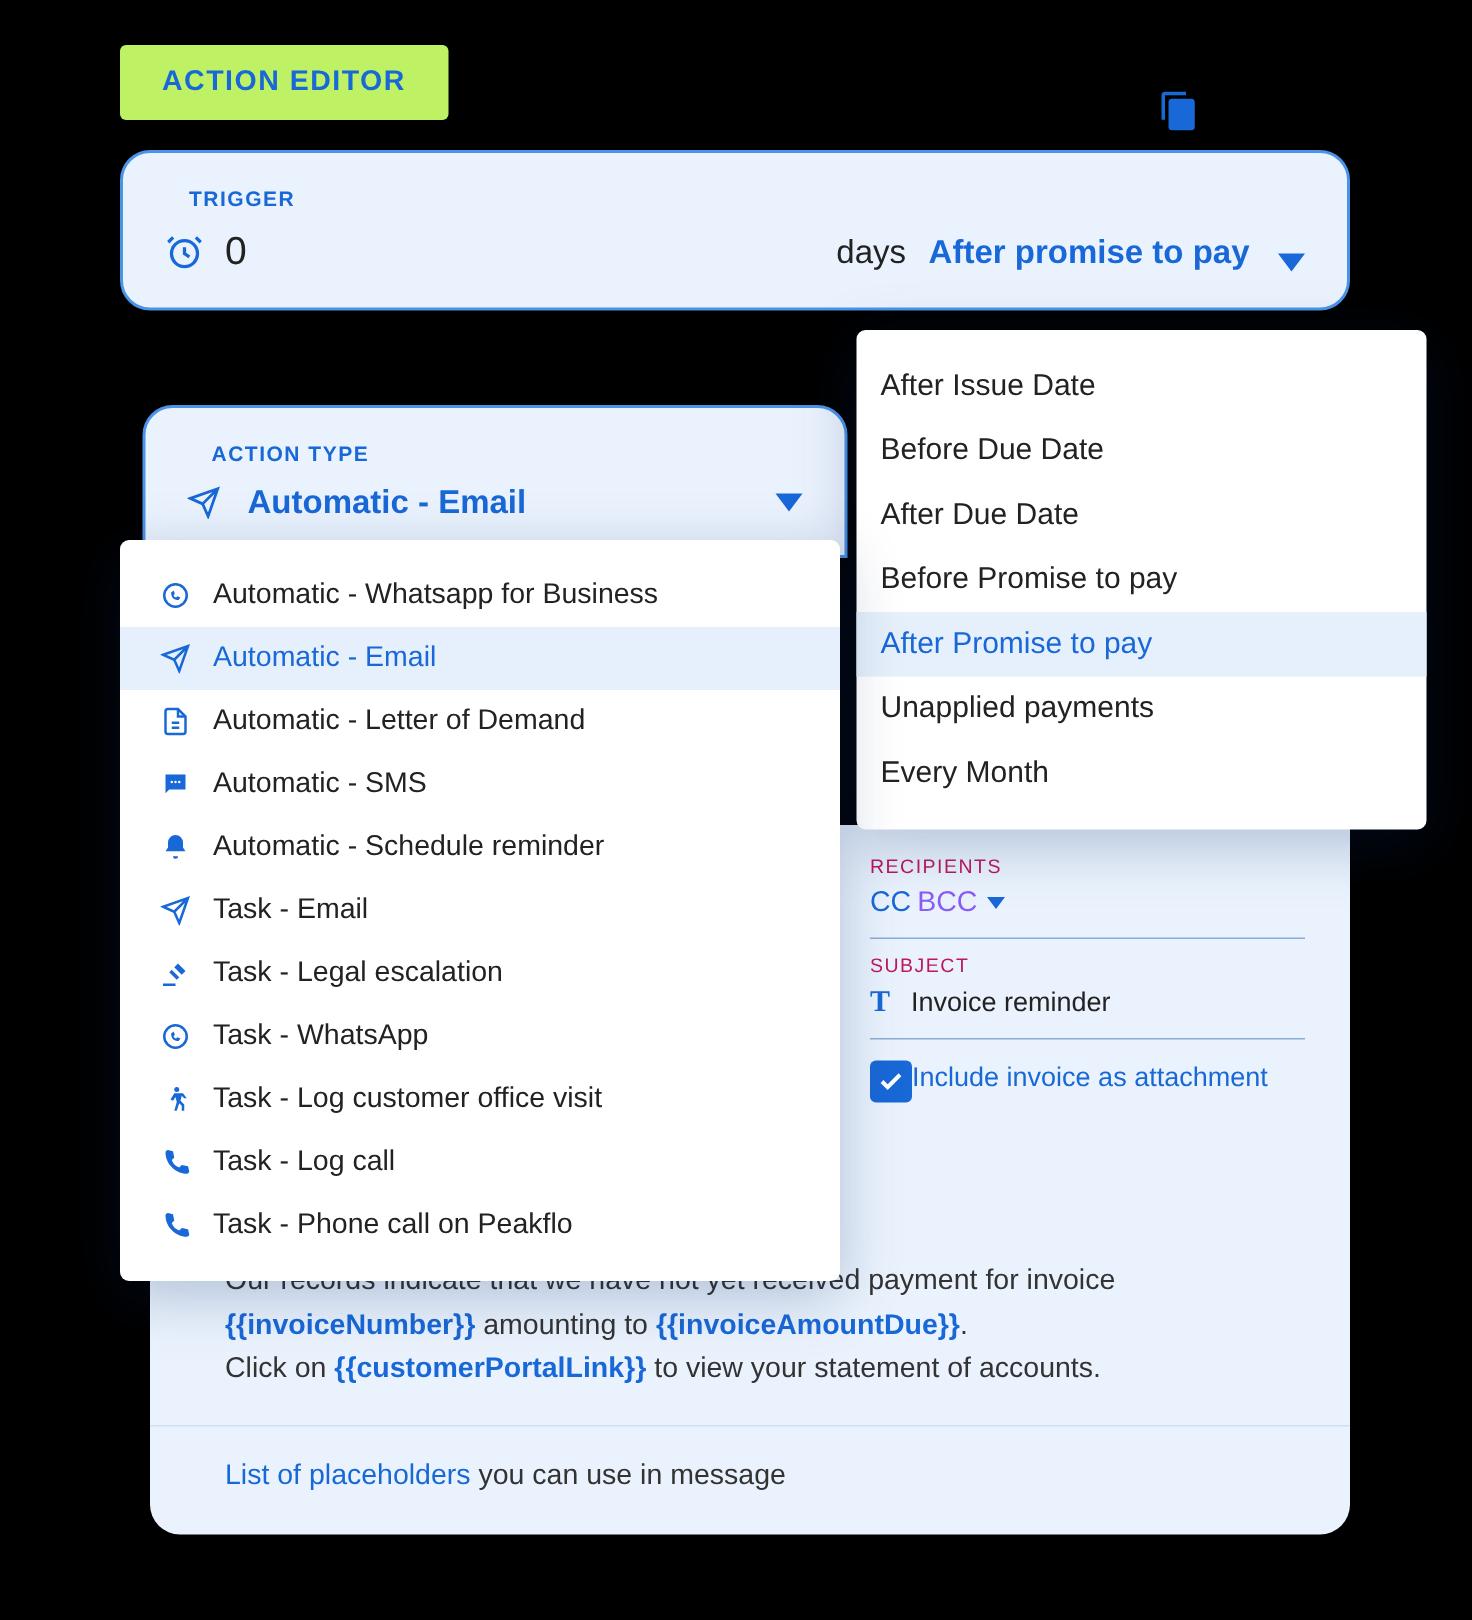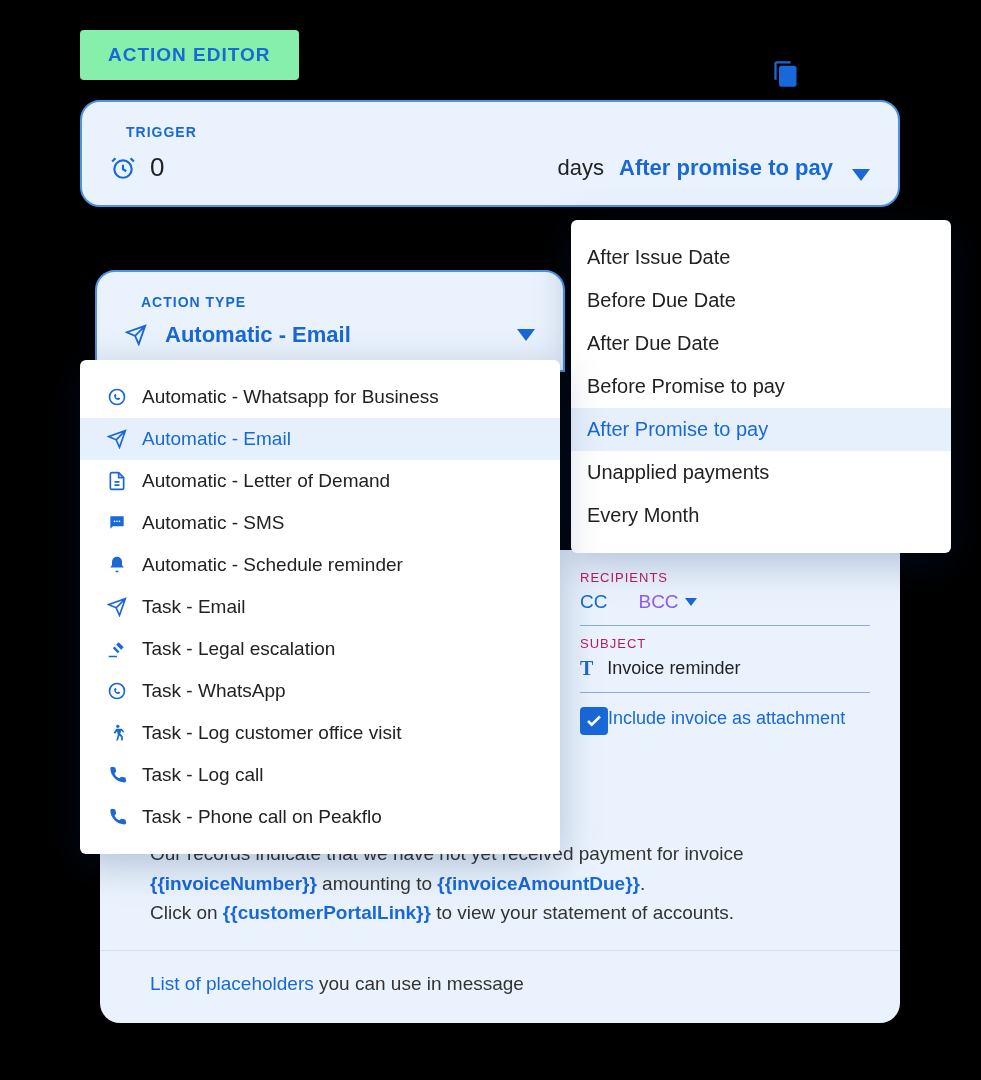--- a/index.html
+++ b/index.html
@@ -1,18 +1,18 @@
 <!DOCTYPE html>
 <html><head>
 <meta charset="utf-8">
 <style>
 * { box-sizing: border-box; margin: 0; padding: 0; font-family: 'Segoe UI', Arial, sans-serif; }
 body { background: #000; width: 981px; height: 1080px; position: relative; }
 .container { position: absolute; top: 30px; left: 80px; width: 820px; }
-.badge { display: inline-block; background: #86efac; color: #1968d7; padding: 14px 28px; font-size: 19px; font-weight: 600; letter-spacing: 1px; border-radius: 4px; margin-bottom: 20px; }
+.badge { display: inline-block; background: #bef264; color: #1968d7; padding: 14px 28px; font-size: 19px; font-weight: 600; letter-spacing: 1px; border-radius: 4px; margin-bottom: 20px; }
 .copy-icon { position: absolute; top: 30px; right: 100px; color: #1968d7; }
 .panel { background: #eaf3fd; border: 2.5px solid #4a93e8; border-radius: 20px; padding: 22px 28px; }
 .trigger-label { color: #1968d7; font-size: 14px; font-weight: 600; letter-spacing: 1px; margin-bottom: 12px; margin-left: 16px; }
 .trigger-row { display: flex; align-items: center; justify-content: space-between; }
 .trigger-left { display: flex; align-items: center; gap: 14px; }
 .trigger-left .num { font-size: 26px; color: #222; }
 .trigger-right { display: flex; align-items: flex-end; gap: 15px; }
 .trigger-right .days { font-size: 22px; color: #222; }
 .trigger-right .sel { font-size: 22px; color: #1968d7; font-weight: 700; }
 .caret { width: 0; height: 0; border-left: 9px solid transparent; border-right: 9px solid transparent; border-top: 12px solid #1968d7; margin-left: 4px; }
@@ -23,21 +23,21 @@
 .dd-trigger { top: 220px; right: 30px; width: 380px; }
 .dd-action { top: 360px; left: 80px; width: 480px; }
 .dd-item { display: flex; align-items: center; gap: 14px; padding: 10px 26px; font-size: 19px; color: #222; cursor: pointer; }
 .dd-item.selected { background: #e6f0fc; color: #1968d7; }
 .dd-trigger .dd-item { padding: 10px 16px; font-size: 20px; }
 .dd-action .dd-item .icon { width: 22px; display: flex; justify-content: center; color: #1968d7; }
 .lower-panel { position: absolute; top: 550px; left: 100px; width: 800px; background: #eaf3fd; border-radius: 0 0 20px 20px; z-index: 3; padding-bottom: 28px; }
 .right-col { position: absolute; right: 30px; top: 10px; width: 290px; }
 .section { border-bottom: 1.5px solid #8aaed3; padding: 10px 0 12px 0; }
 .section-label { color: #be185d; font-size: 13px; letter-spacing: 1px; margin-bottom: 6px; font-weight: 500; }
-.section-row { display: flex; align-items: flex-start; gap: 31px; }
+.section-row { display: flex; align-items: flex-start; gap: 4px; }
 .section-row .cc { color: #1968d7; font-size: 19px; font-weight: 500; }
 .section-row .bcc { color: #8b5cf6; font-size: 19px; font-weight: 400; display: flex; align-items: center; gap: 6px; }
 .subject-row { display: flex; align-items: center; gap: 14px; }
 .subject-row .txt { font-size: 18px; color: #222; }
 .checkbox-row { display: flex; align-items: flex-start; gap: 0; padding: 14px 0 0 0; }
 .checkbox-row .box { width: 28px; height: 28px; background: #1968d7; border-radius: 4px; display: flex; align-items: center; justify-content: center; flex-shrink: 0; }
 .checkbox-row .lbl { color: #1968d7; font-size: 18px; line-height: 1.3; }
 .body-box { margin-top: 260px; padding: 0 40px 0 50px; }
 .body-text { font-size: 19px; color: #333; line-height: 1.55; }
 .body-text .ph { color: #1968d7; font-weight: 600; }

